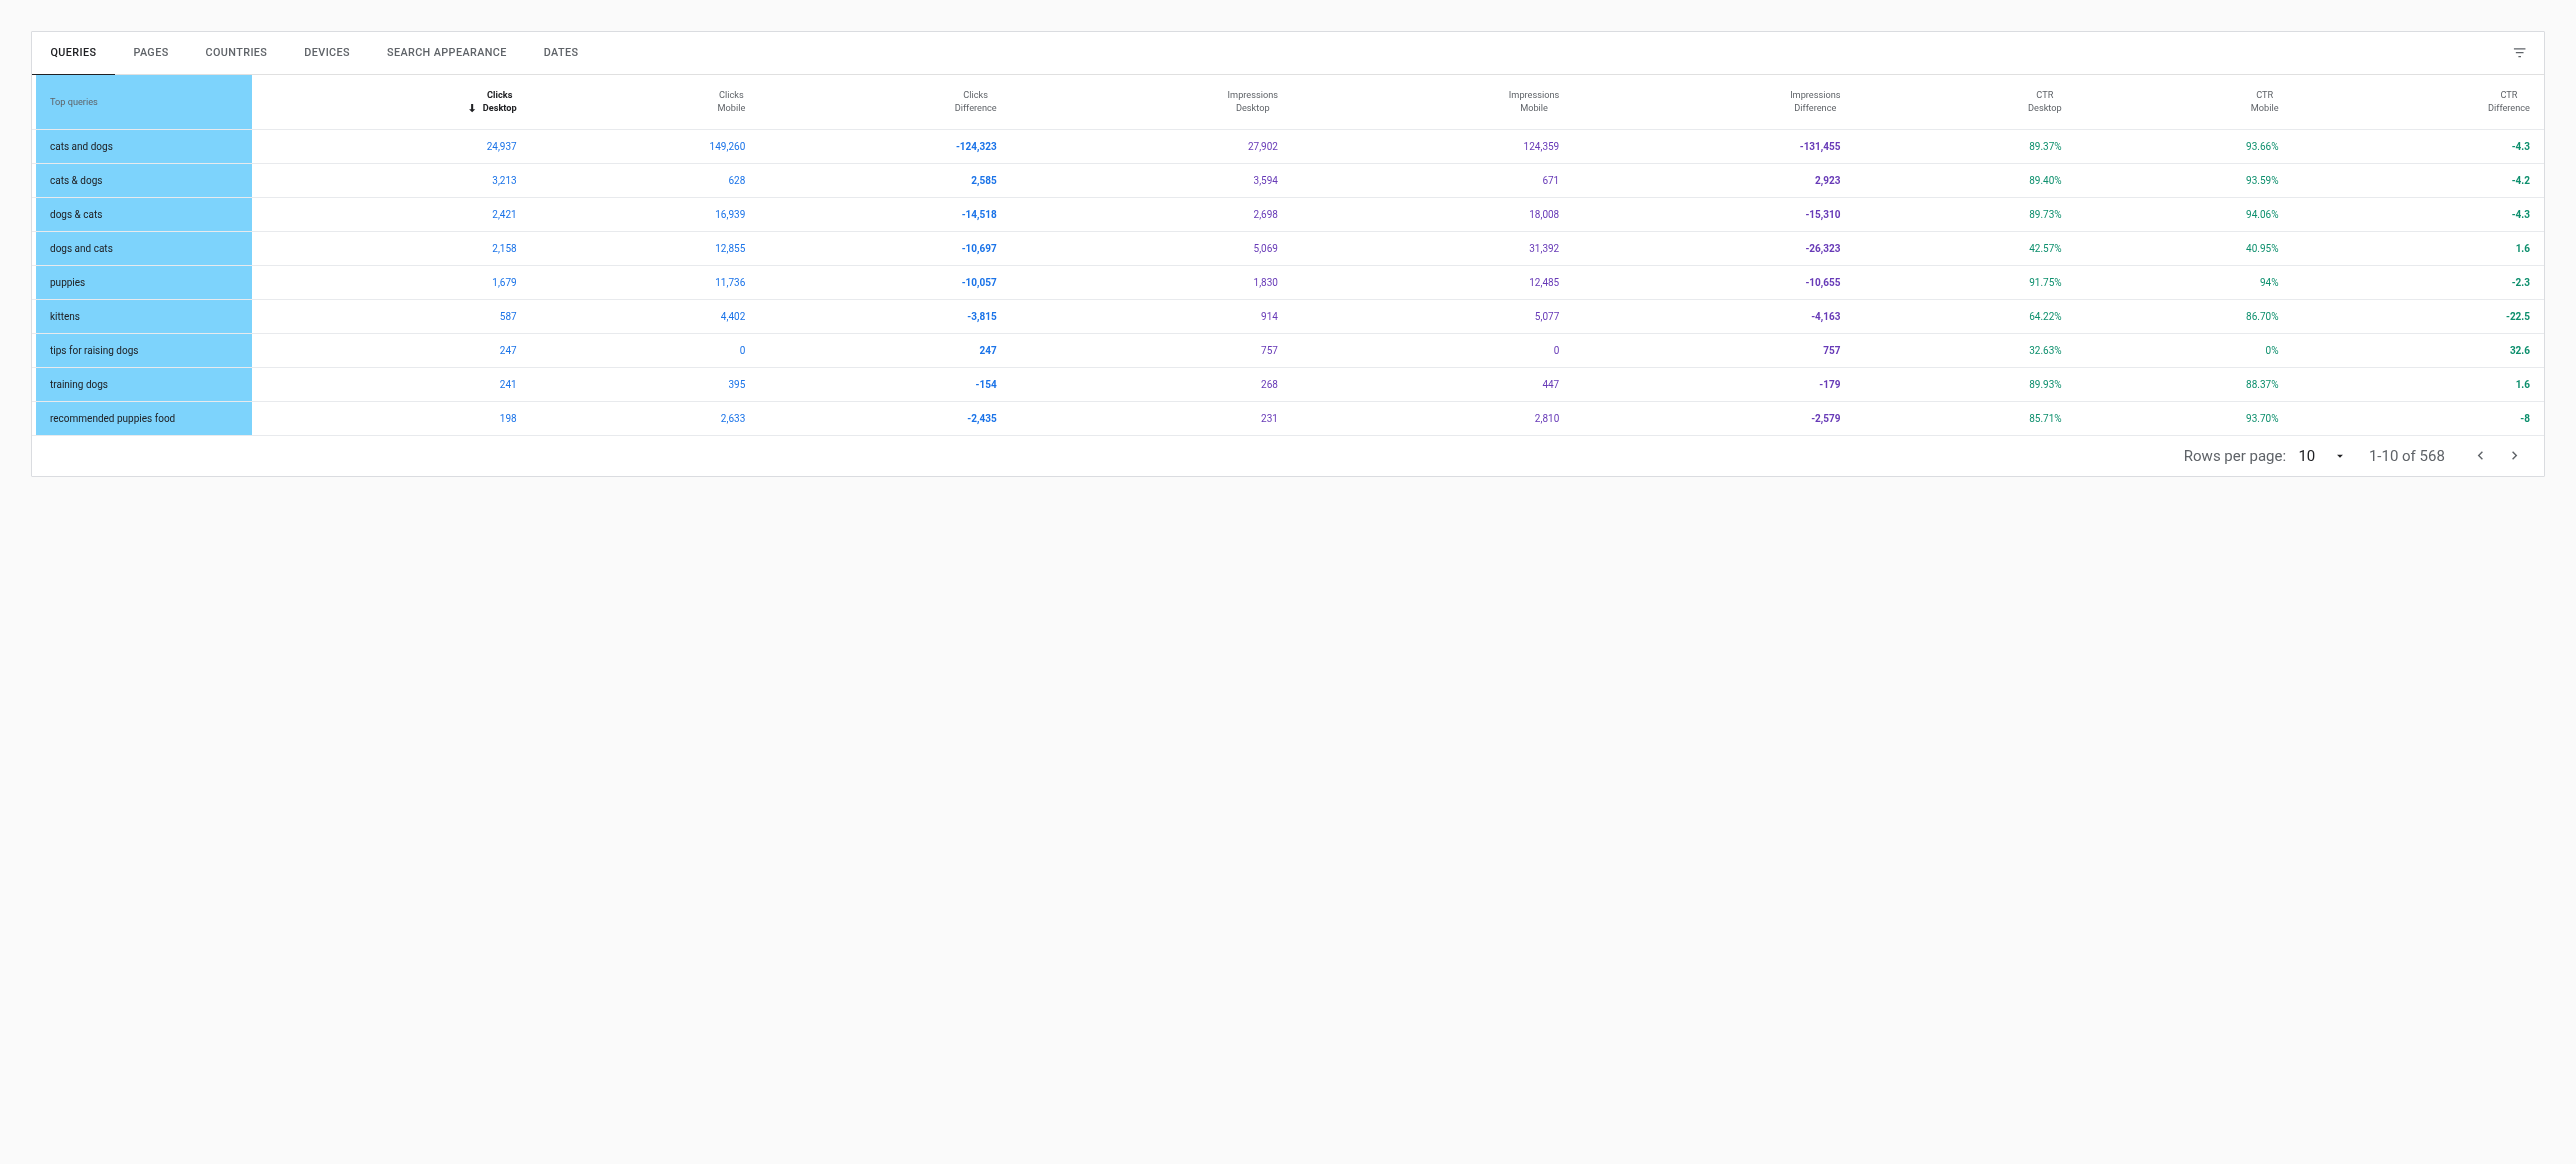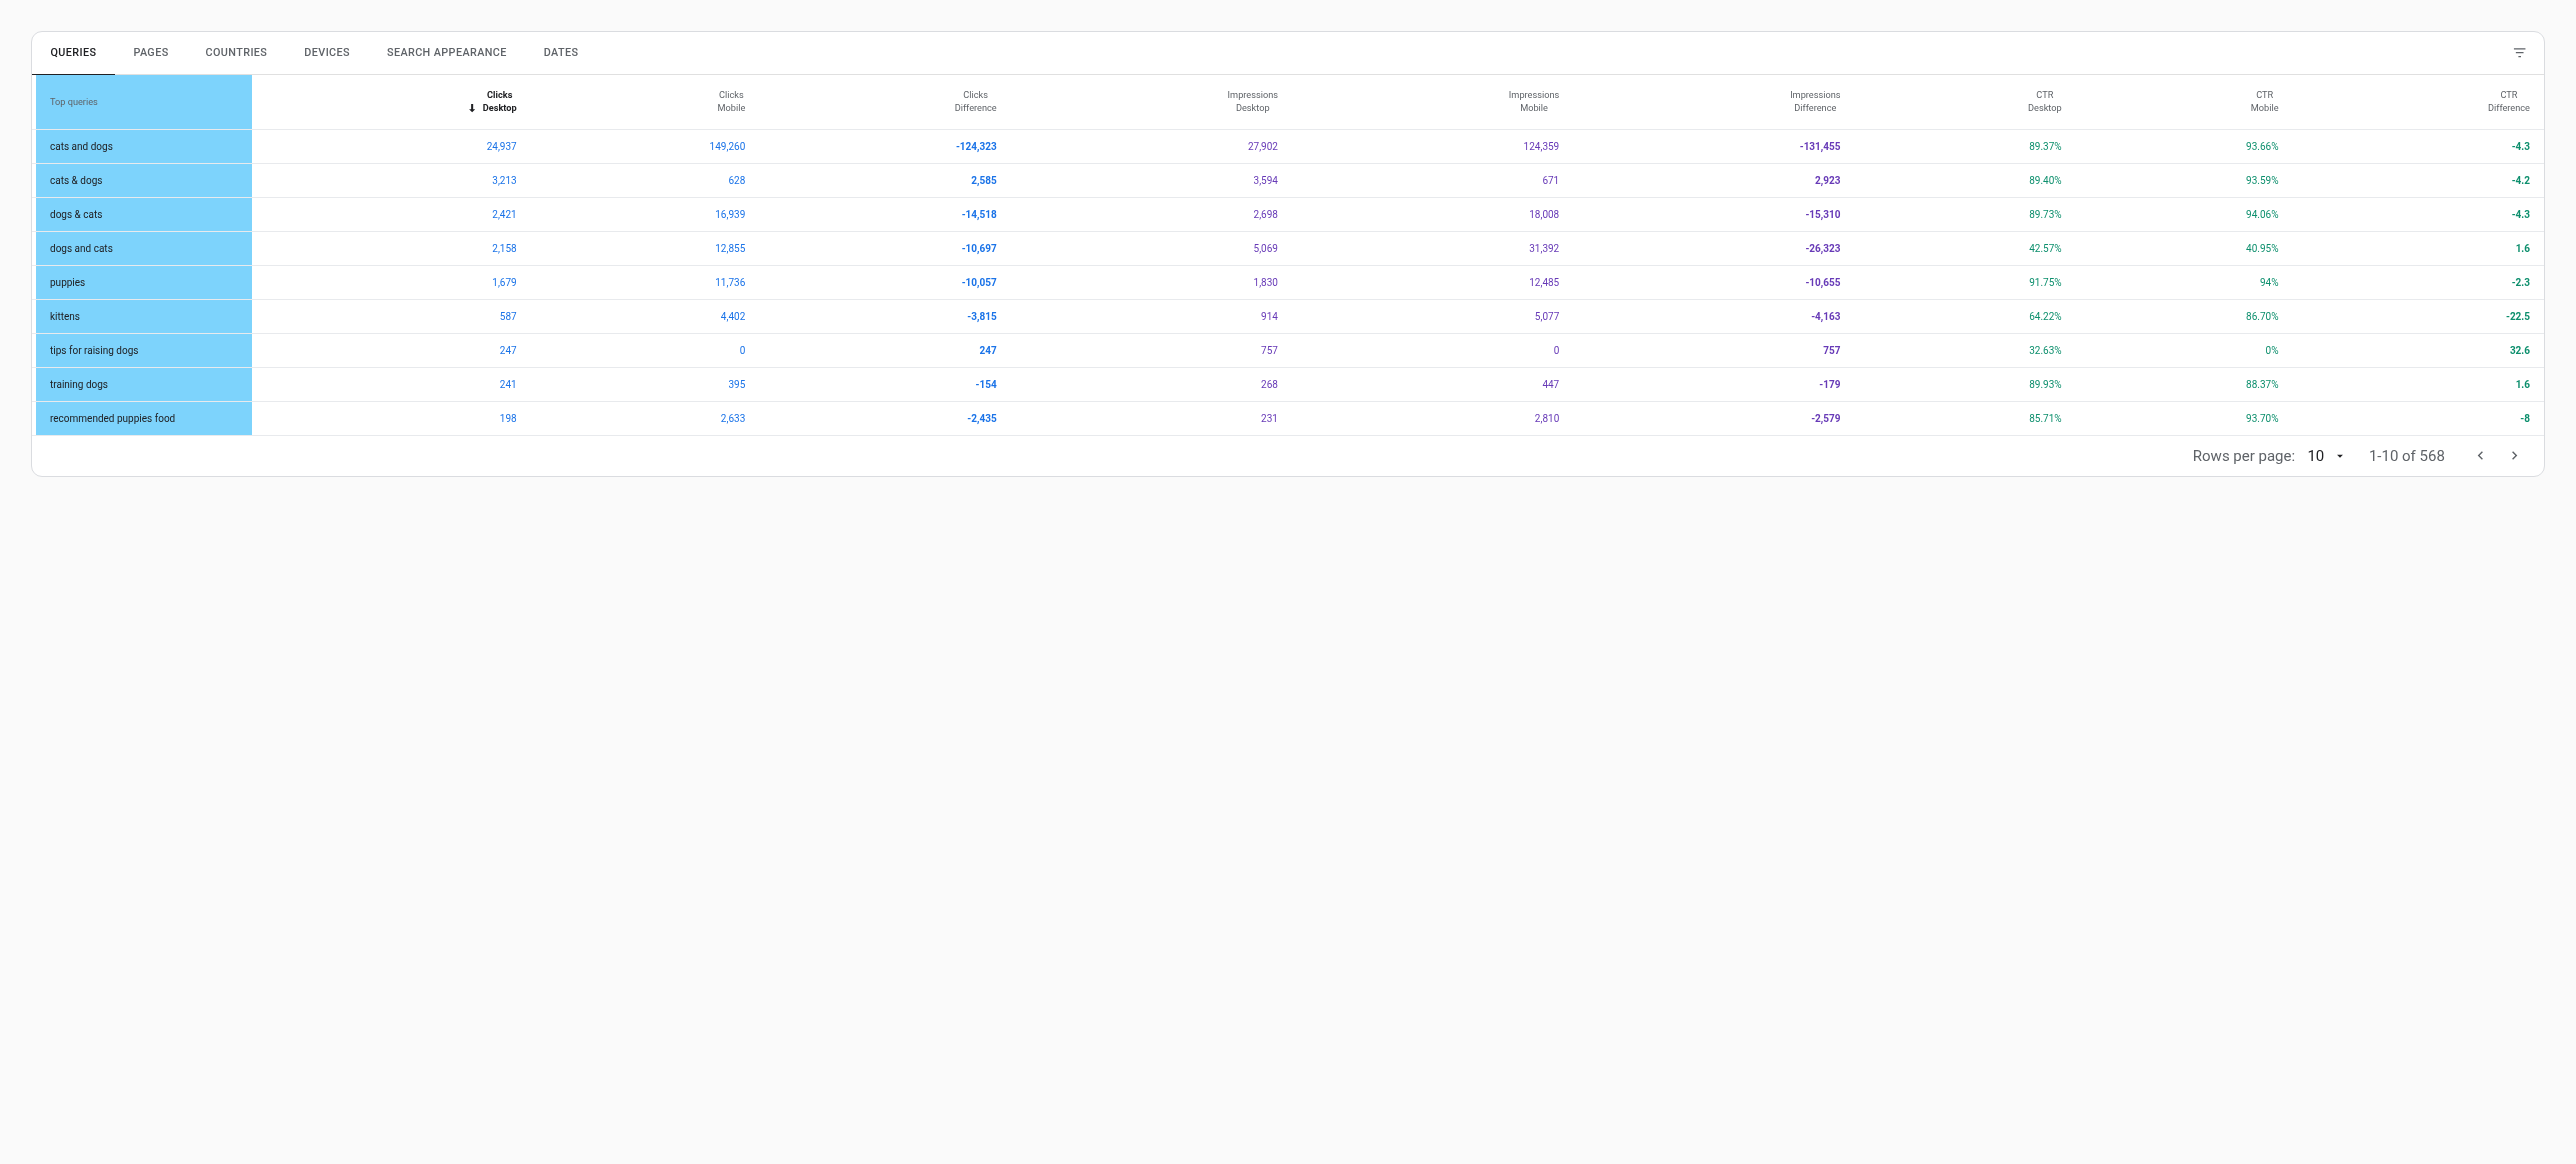--- a/index.html
+++ b/index.html
@@ -7,21 +7,21 @@
   body {
     font-family: Roboto, "Helvetica Neue", Arial, sans-serif;
     background: #fafafa;
     padding: 31px;
     font-size: 10px;
     color: #202124;
   }
   .card {
     background: #fff;
     border: 0.8px solid #dadce0;
-    border-radius: 11px;
+    border-radius: 1px;
     overflow: hidden;
   }
   .tabs-row {
     display: flex;
     align-items: center;
     border-bottom: 0.8px solid #e0e0e0;
     height: 43px;
     padding: 0 9.2px 0 0;
   }
   .tabs { display: flex; flex: 1; }
@@ -92,21 +92,21 @@
     display:flex;
     justify-content:flex-end;
     align-items:center;
     gap: 21.6px;
     padding: 6.2px 15.4px;
     font-size: 15px;
     color:#5f6368;
   }
   .rows-per { display:flex; align-items:center; gap:12.3px; }
   .rpp-select {
-    display:flex; align-items:center; gap:9px;
+    display:flex; align-items:center; gap:18px;
     color:#202124; cursor:pointer;
   }
   .nav-btn {
     width:28px; height:28px; display:flex;
     align-items:center; justify-content:center;
     color:#5f6368; cursor:pointer; border-radius:50%;
   }
   svg { display:block; }
   .nav-group { display: flex; align-items: center; gap: 6.2px; }
 </style>

